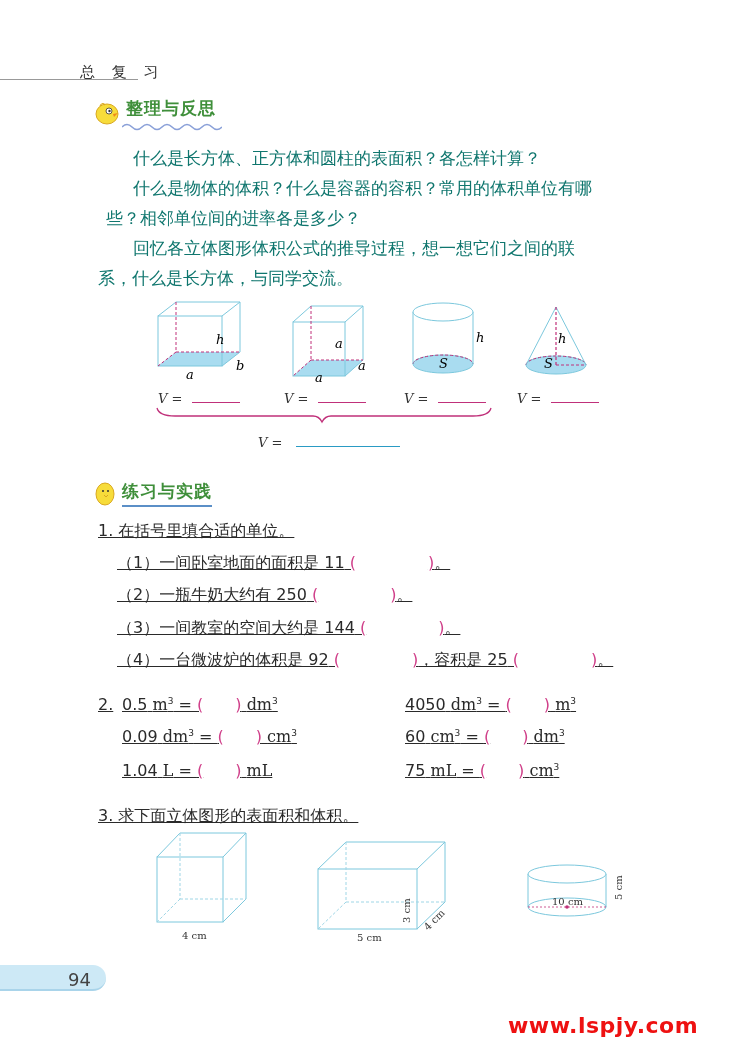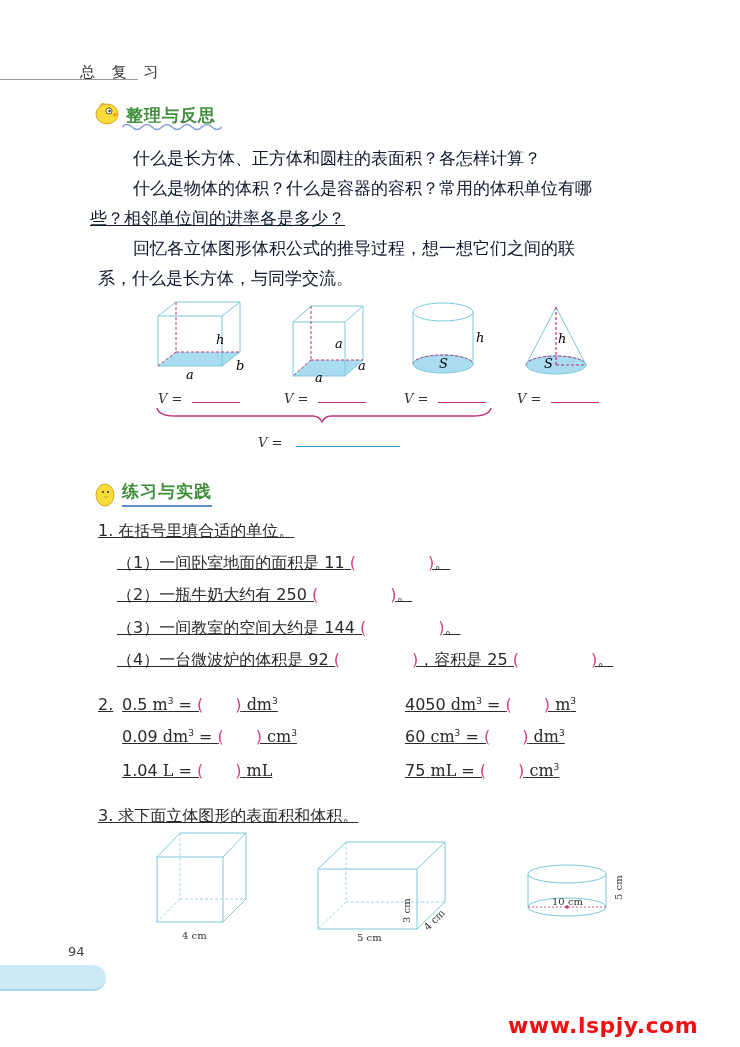--- a/index.html
+++ b/index.html
@@ -7,41 +7,41 @@
     width: 740px; height: 1047px; background: #ffffff; position: relative; overflow: hidden;
     font-family: "DejaVu Serif", serif; color: #2a2a2a;
   }
   .abs { position: absolute; }
   .header-title {
     left: 80px; top: 63px; font-size: 15px; letter-spacing: 6px; color: #333;
   }
   .header-rule {
     left: 0; top: 79px; width: 138px; height: 0; border-top: 1px solid #999;
   }
-  .section-head { display: flex; align-items: flex-end; }
+  .section-head { display: flex; align-items: flex-start; }
   .section-title {
     font-family: "DejaVu Sans", sans-serif; font-size: 17px; color: #3f8f3a; font-weight: bold;
     letter-spacing: 1px;
   }
   .para {
-    font-size: 17px; line-height: 30px; color: #0f172a;
+    font-size: 17px; line-height: 30px; color: #0f766e;
   }
   .v-label { font-family: "DejaVu Serif", serif; font-style: italic; font-size: 13px; color: #333; }
   .blank-pink { display: inline-block; border-bottom: 1.5px solid #c0307a; height: 12px; vertical-align: baseline; }
   .blank-blue { display: inline-block; border-bottom: 1.5px solid #2a9bc4; height: 12px; vertical-align: baseline; }
   .q-text { font-family: "DejaVu Sans", sans-serif; font-size: 16px; color: #2a2a2a; text-decoration: underline; }
   .paren { color: #d0408a; font-family: "DejaVu Sans", sans-serif; }
   .unit { font-family: "DejaVu Serif", serif; }
   sup { font-size: 9px; }
   .page-num-tab {
     left: 0; top: 965px; width: 106px; height: 26px; background: #cde9f6;
     border-radius: 0 14px 14px 0; border-bottom: 2px solid #a9d4ea; box-sizing: border-box;
   }
   .page-num {
-    left: 68px; top: 944px; font-family: "DejaVu Sans", sans-serif; font-size: 13px; color: #444;
+    left: 68px; top: 969px; font-family: "DejaVu Sans", sans-serif; font-size: 18px; color: #444;
   }
   .watermark {
     left: 508px; top: 1013px; font-family: "DejaVu Sans", sans-serif; font-weight: bold;
     font-size: 22px; color: #ee1111; letter-spacing: 0.5px;
   }
   .dim-label { font-family: "DejaVu Serif", serif; font-size: 10px; color: #333; }
 </style>
 </head>
 <body>
 
@@ -57,21 +57,21 @@
     <path d="M8 9 Q10 5 13 8" stroke="#d9a820" fill="none" stroke-width="1.2"></path>
   </svg>
   <span class="section-title" style="margin-left:4px;">整理与反思</span>
 </div>
 <svg class="abs" style="left:122px; top:121px;" width="100" height="10" viewBox="0 0 100 10">
   <path d="M0 6 Q5 1 10 6 T20 6 T30 6 T40 6 T50 6 T60 6 T70 6 T80 6 T90 6 T100 6" stroke="#8aa0d8" stroke-width="1.6" fill="none"></path>
 </svg>
 
 <div class="abs para" style="left:133px; top:143px;">什么是长方体、正方体和圆柱的表面积？各怎样计算？</div>
 <div class="abs para" style="left:133px; top:173px;">什么是物体的体积？什么是容器的容积？常用的体积单位有哪</div>
-<div class="abs para" style="left:90px; top:203px;text-decoration:underline;">些？相邻单位间的进率各是多少？</div>
+<div class="abs para" style="left:106px; top:203px;">些？相邻单位间的进率各是多少？</div>
 <div class="abs para" style="left:133px; top:233px;">回忆各立体图形体积公式的推导过程，想一想它们之间的联</div>
 <div class="abs para" style="left:98px; top:263px;">系，什么是长方体，与同学交流。</div>
 
 <svg class="abs" style="left:150px; top:298px;" width="100" height="88" viewBox="0 0 100 88">
   <polygon points="8,68 72,68 90,54 26,54" fill="#a9dcf0"></polygon>
   <rect x="8" y="18" width="64" height="50" fill="none" stroke="#7cc8dd" stroke-width="1"></rect>
   <polyline points="8,18 26,4 90,4 72,18" fill="none" stroke="#7cc8dd" stroke-width="1"></polyline>
   <polyline points="90,4 90,54 72,68" fill="none" stroke="#7cc8dd" stroke-width="1"></polyline>
   <line x1="26" y1="4" x2="26" y2="54" stroke="#c0307a" stroke-dasharray="3,2" stroke-width="1"></line>
   <line x1="26" y1="54" x2="90" y2="54" stroke="#c0307a" stroke-dasharray="3,2" stroke-width="1"></line>

